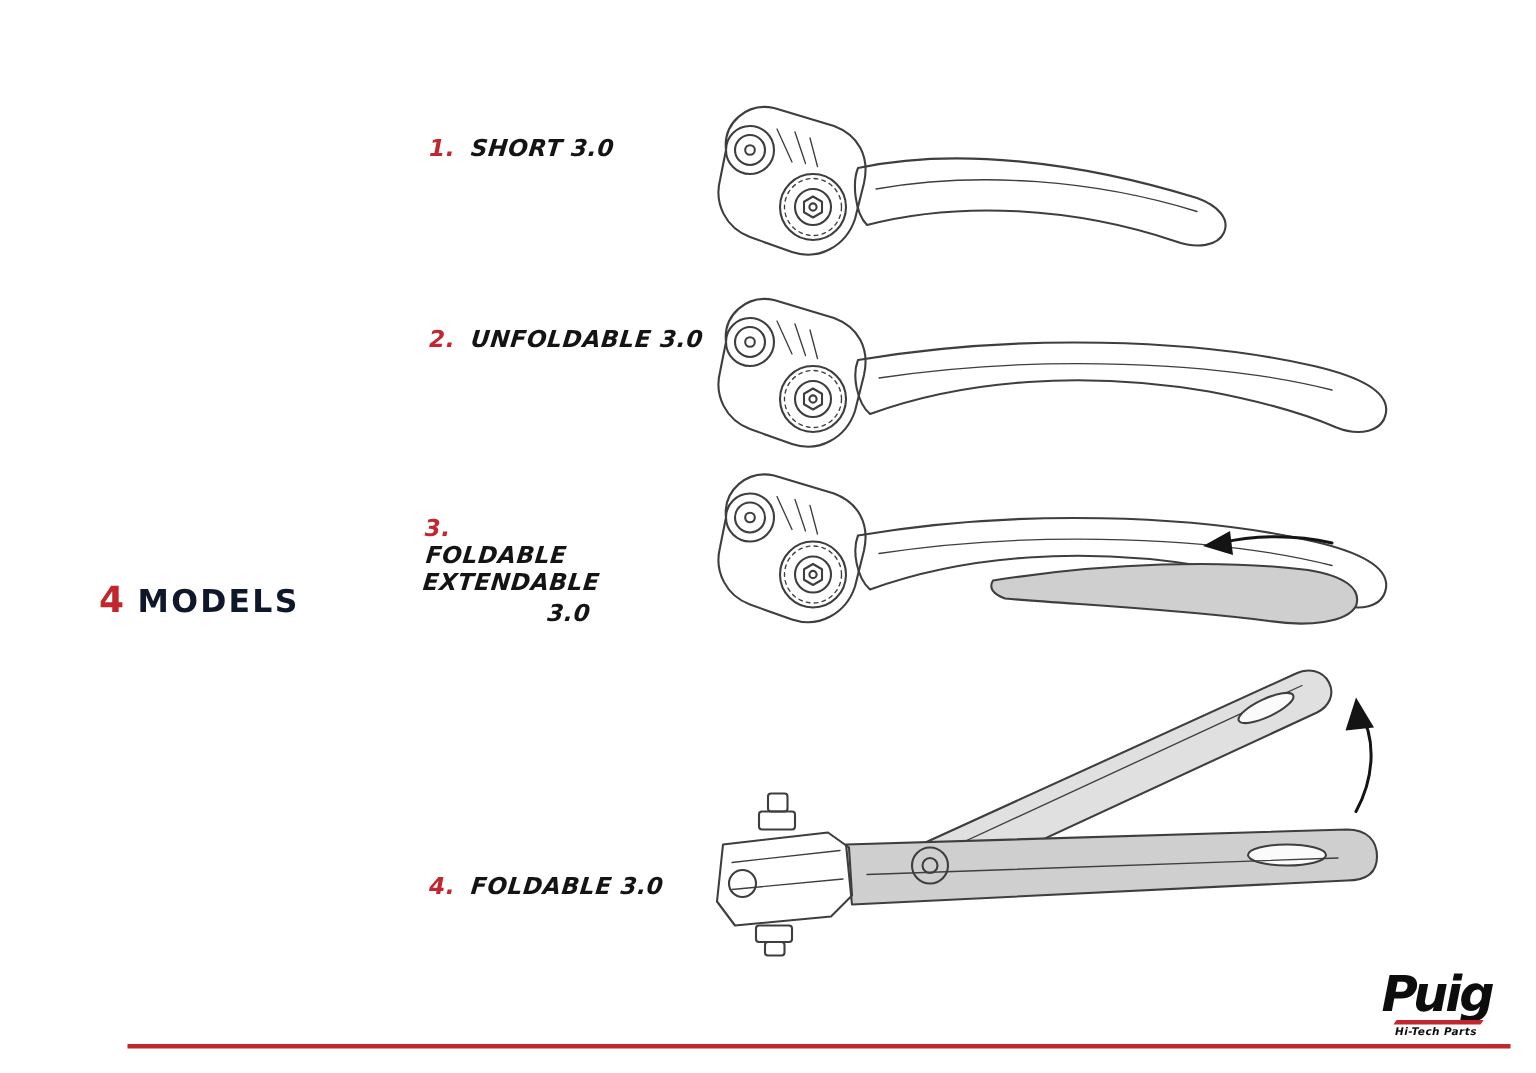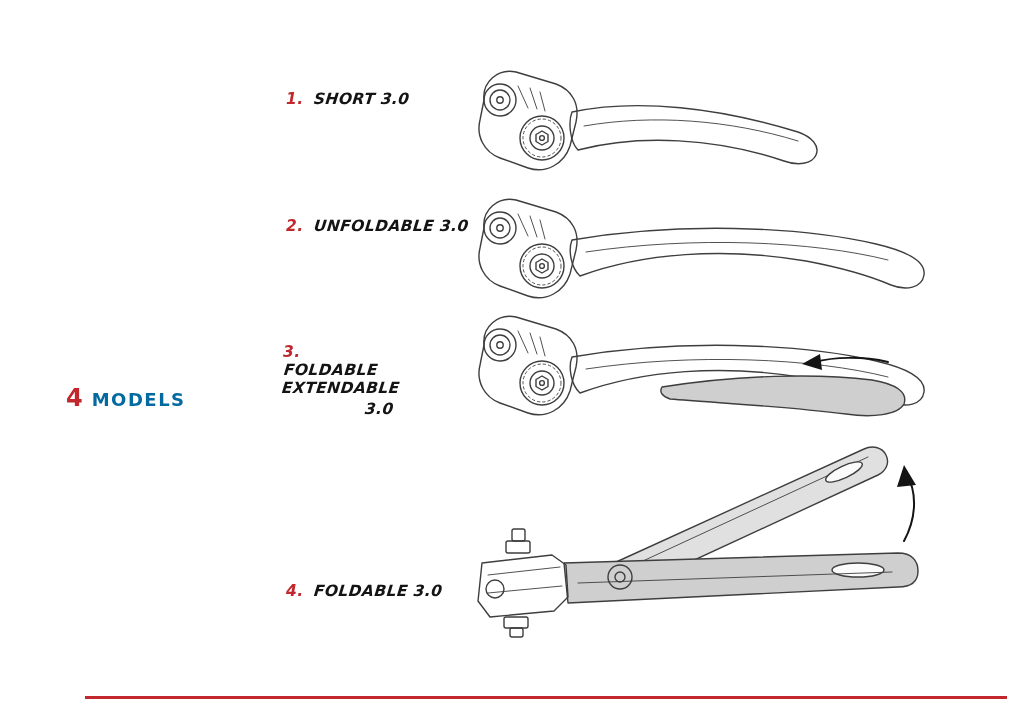--- a/index.html
+++ b/index.html
@@ -3,21 +3,21 @@
 <meta charset="utf-8">
 <style>
   * { margin:0; padding:0; box-sizing:border-box; }
   html,body { width:1024px; height:715px; }
   body { font-family:"DejaVu Sans","Liberation Sans",sans-serif; background:#fff; }
   .page { position:relative; width:1024px; height:715px; background:#fff; overflow:hidden; }
 
   
   .models-heading { position:absolute; left:66px; top:341px; display:flex; align-items:baseline; gap:9px; }
   .models-count { color:#c1272d; font-size:24px; font-weight:bold; }
-  .models-word  { color:#0369a1; font-size:18px; font-weight:bold; letter-spacing:1.5px;margin-top:48px; }
+  .models-word  { color:#0f172a; font-size:21px; font-weight:bold; letter-spacing:1.5px;margin-top:48px; }
 
   
   .model-label { position:absolute; font-style:italic; font-weight:bold; font-size:15.5px;
                  color:#141414; letter-spacing:0.4px; white-space:nowrap; }
   .model-label .num  { color:#c1272d; margin-right:5px; }
   .model-label .name { display:inline-block; transform:skewX(-6deg); }
   .label1 { left:286px; top:90px; }
   .label2 { left:286px; top:217px; }
   .label3 { left:283px; top:343px; white-space:normal; width:192px; }
   .label3 .line2 { text-align:center; margin-top:3px; }
@@ -133,16 +133,21 @@
       <rect x="36" y="172" width="24" height="11" rx="2"></rect>
       <rect x="42" y="183" width="13" height="9" rx="2"></rect>
       <circle cx="27" cy="144" r="9"></circle>
       <g>
         <path class="arrow" d="M436,96 C448,74 450,48 438,28"></path>
         <polygon class="arrowhead" points="448,40 436,20 429,42"></polygon>
       </g>
     </g>
   </svg>
 
+  <div class="logo">
+    <div class="logo-brand">Puig</div>
+    <div class="logo-underline"></div>
+    <div class="logo-tagline">Hi-Tech Parts</div>
+  </div>
 
   <div class="footer-rule"></div>
 
 </div>
 
 </body></html>

